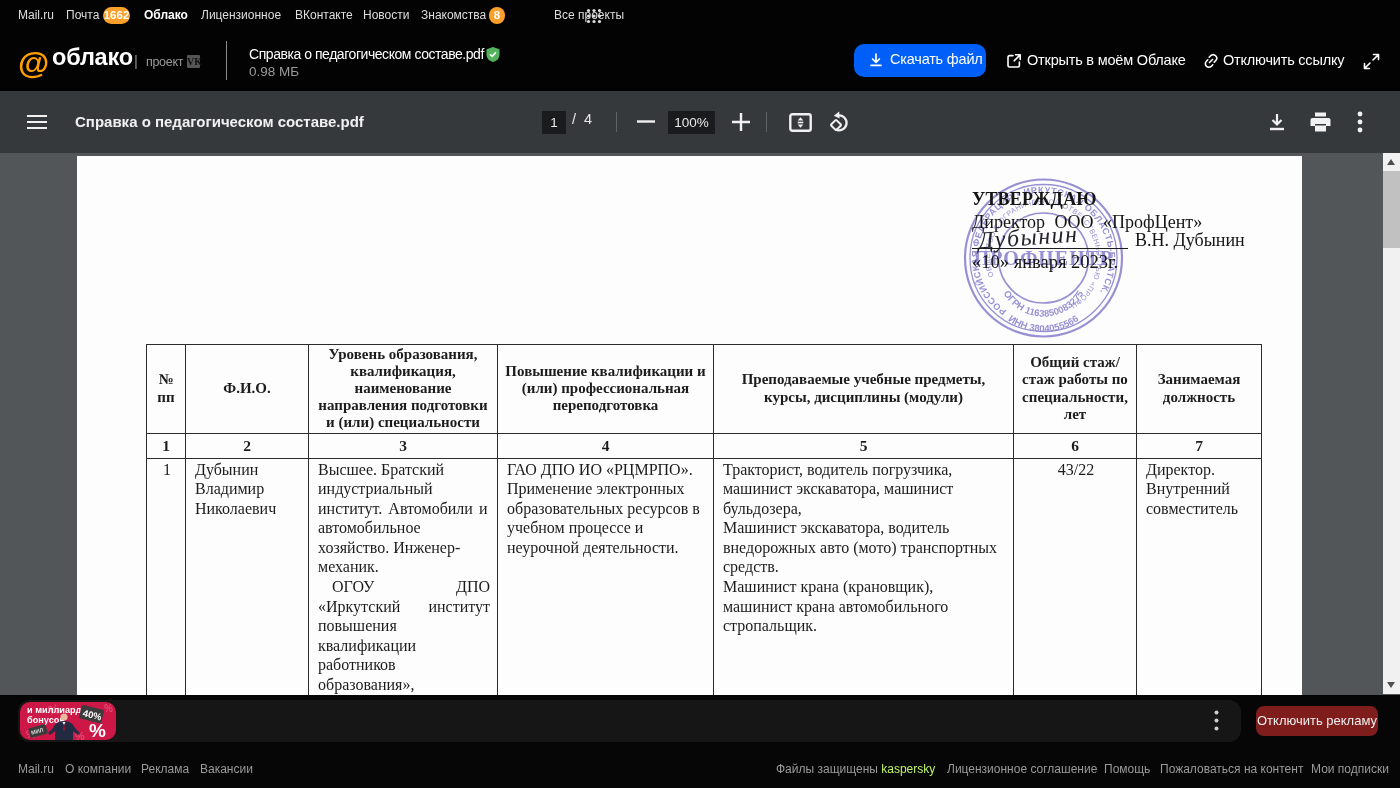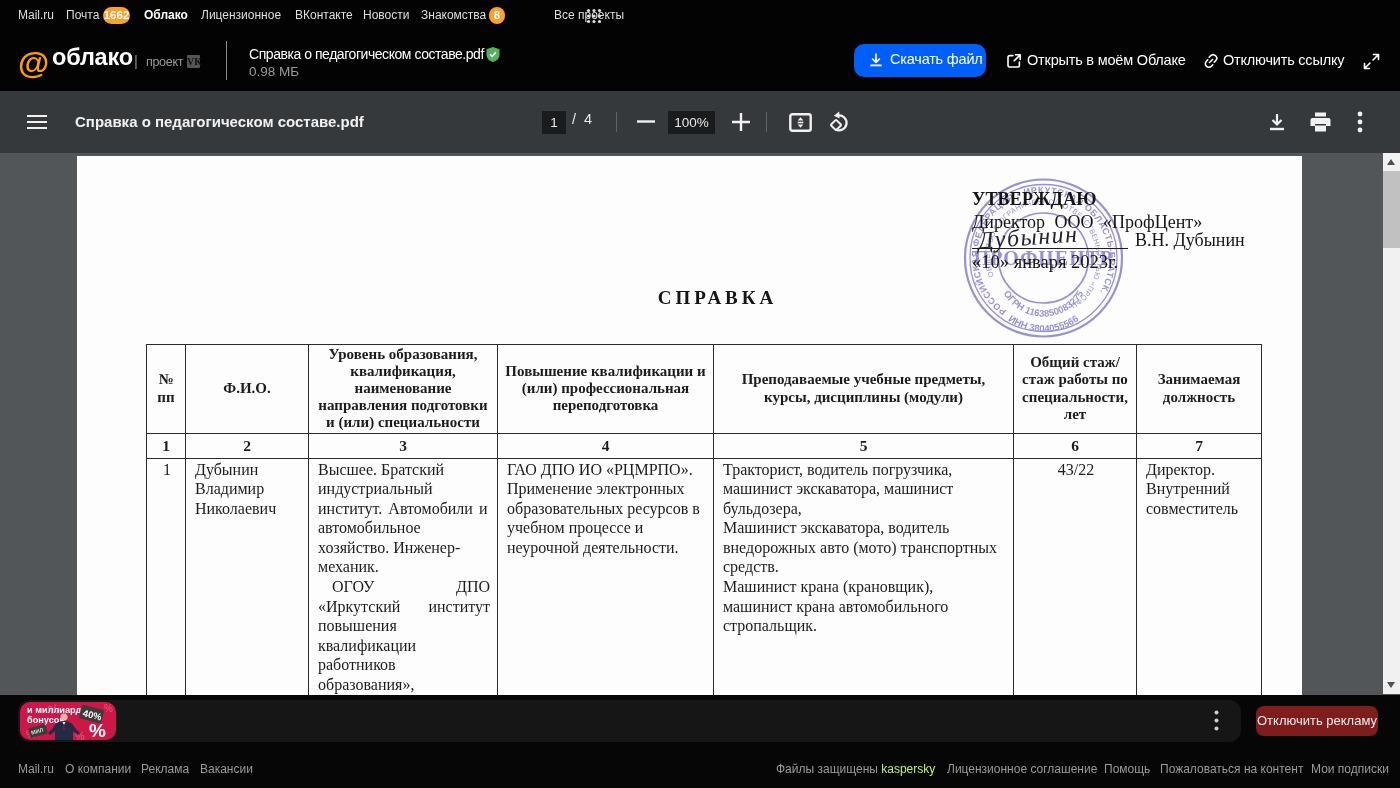--- a/index.html
+++ b/index.html
@@ -186,21 +186,20 @@
         <text x="82.5" y="91" fill="#7f76c9" font-family="Liberation Serif" font-size="20" font-weight="bold" text-anchor="middle" letter-spacing="1">ПРОФЦЕНТР</text>
       </svg>
 
       <div class="doc abs" style="left:895px; top:33px; font-size:18px; font-weight:bold; letter-spacing:0.2px;">УТВЕРЖДАЮ</div>
       <div class="doc abs" style="left:895px; top:56px; font-size:18px; word-spacing:5px;">Директор ООО «ПрофЦент»</div>
       <div class="doc abs" style="left:901px; top:68px; font-size:24px; font-style:italic; letter-spacing:1.5px; transform:rotate(-4deg); color:#23232c;">Дубынин</div>
       <div class="abs" style="left:895px; top:92px; width:156px; height:1.6px; background:#1c1c1c;"></div>
       <div class="doc abs" style="left:1058px; top:74px; font-size:18px;">В.Н. Дубынин</div>
       <div class="doc abs" style="left:895px; top:96px; font-size:18.5px;">«10» января 2023г.</div>
 
-      <div class="doc abs" style="left:0px; top:131px; width:1281px; text-align:center; font-size:19px; font-weight:bold; letter-spacing:4px;">СПРАВКА</div>
 
       <table id="dtable">
         <colgroup>
           <col style="width:39px">
             <col style="width:123px">
             <col style="width:189px">
             <col style="width:216px">
             <col style="width:300px">
             <col style="width:123px">
             <col style="width:125px">

